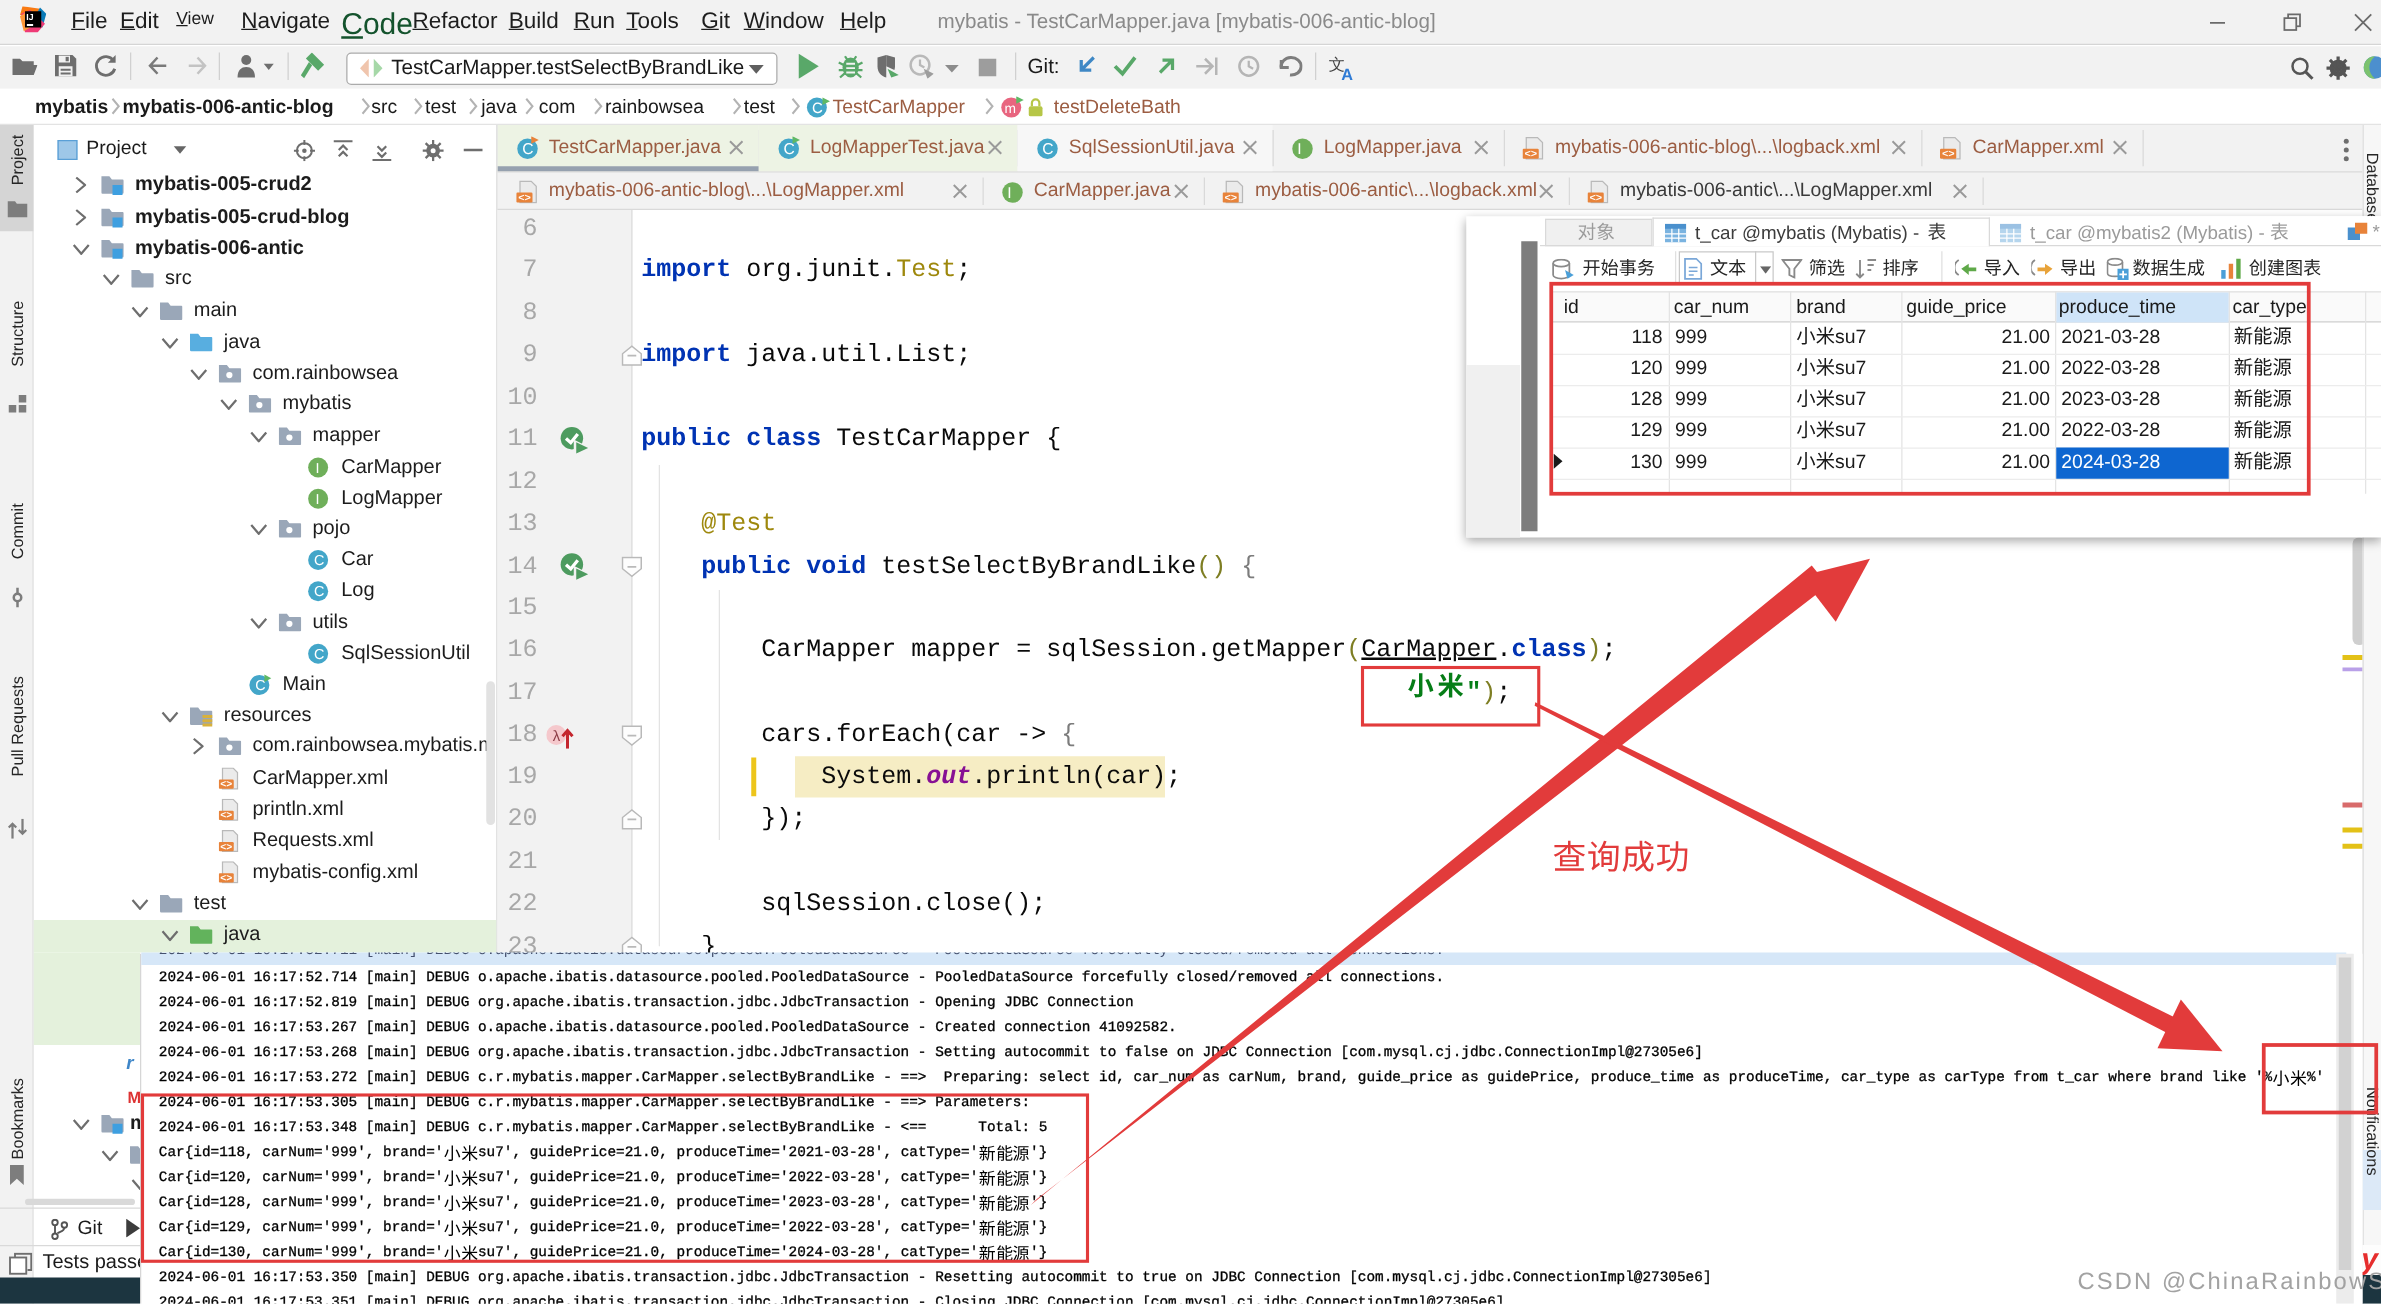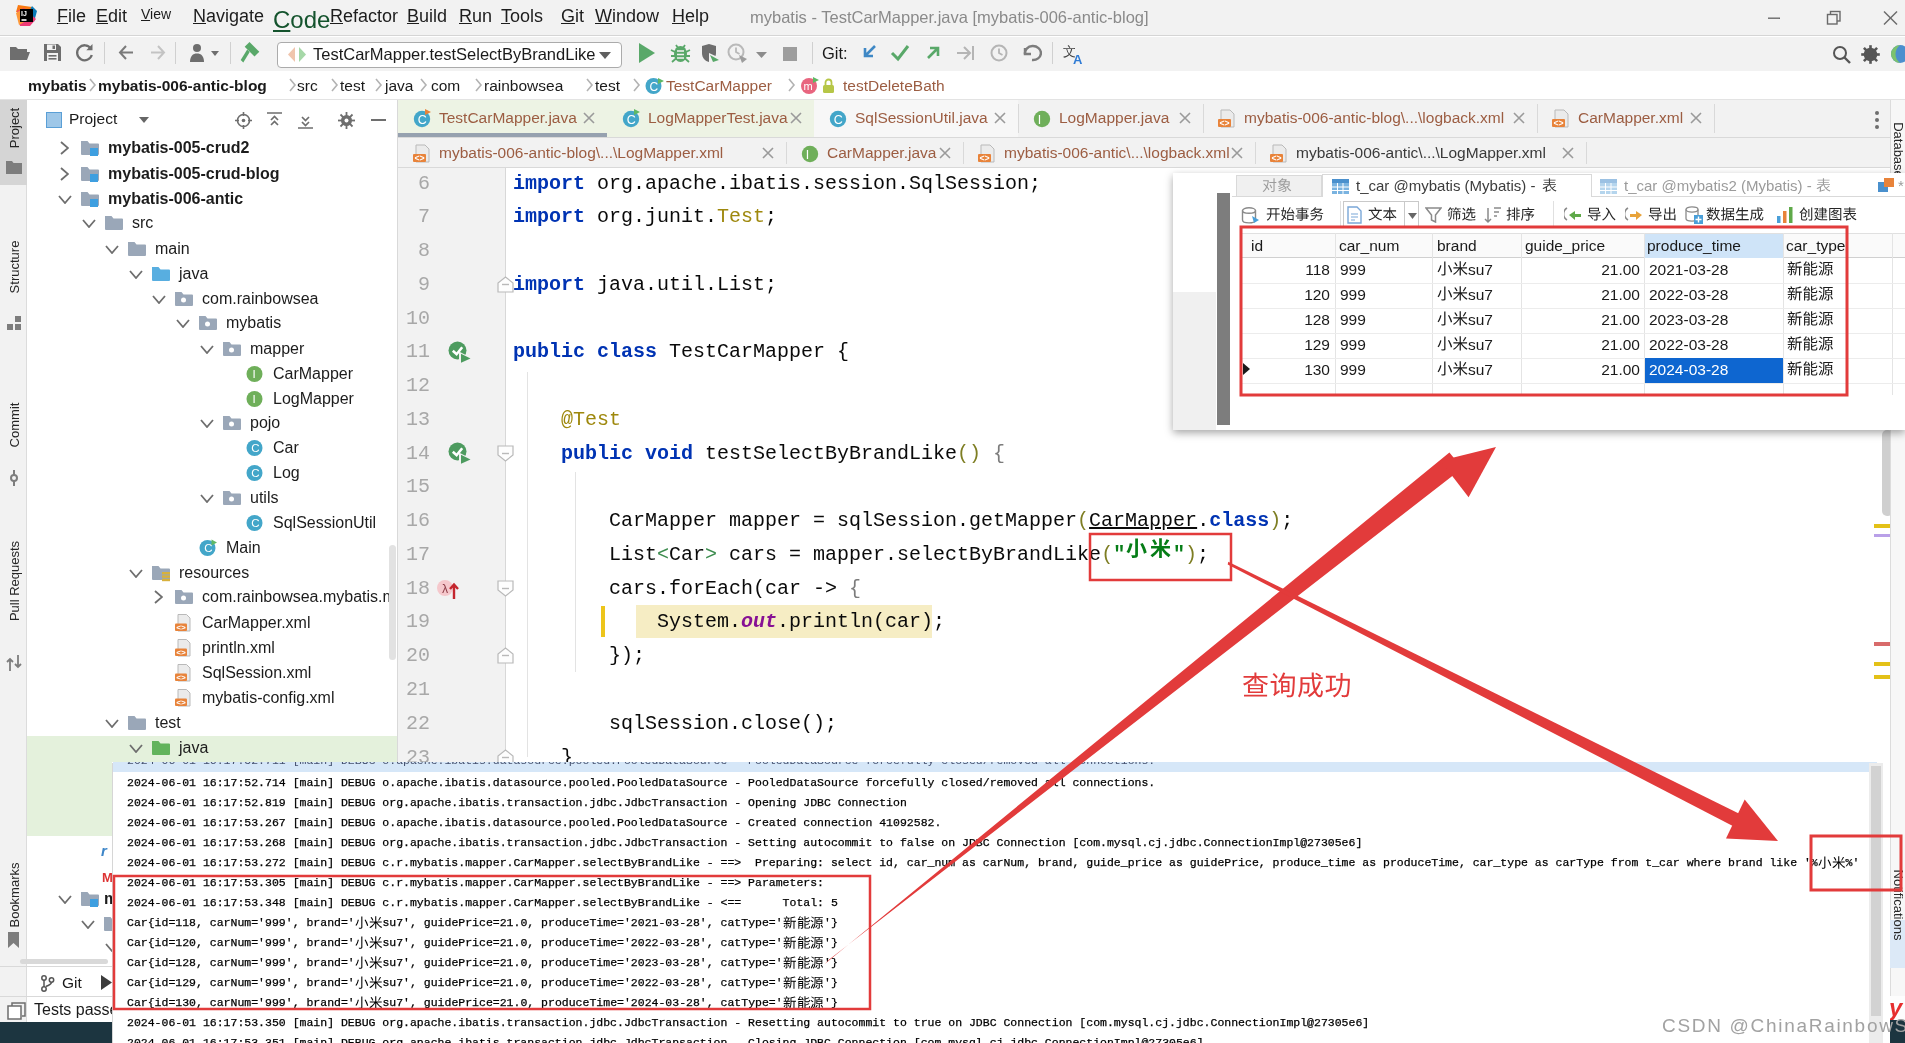--- a/index.html
+++ b/index.html
@@ -507,21 +507,21 @@
       <path d="M3 0.5 h8.5 l3.5 3.5 v13 H3 Z" fill="#ebebeb" stroke="#b9b9b9"></path>
       <rect x="0" y="9.5" width="12" height="7.5" rx="1" fill="#e8833a"></rect>
       <text x="1.2" y="15.8" font-size="8" font-weight="bold" fill="#fff" font-family="Liberation Mono">&lt;&gt;</text>
     </svg>
 <div class="abs nw" style="left:202px;top:639px;font-size:16px;color:#1c1c1c;font-weight:normal">println.xml</div>
 <svg class="abs" style="left:175px;top:664px" width="17" height="18" viewBox="0 0 17 18">
       <path d="M3 0.5 h8.5 l3.5 3.5 v13 H3 Z" fill="#ebebeb" stroke="#b9b9b9"></path>
       <rect x="0" y="9.5" width="12" height="7.5" rx="1" fill="#e8833a"></rect>
       <text x="1.2" y="15.8" font-size="8" font-weight="bold" fill="#fff" font-family="Liberation Mono">&lt;&gt;</text>
     </svg>
-<div class="abs nw" style="left:202px;top:664px;font-size:16px;color:#1c1c1c;font-weight:normal">SqlSession.xml</div>
+<div class="abs nw" style="left:202px;top:664px;font-size:16px;color:#1c1c1c;font-weight:normal">Requests.xml</div>
 <svg class="abs" style="left:175px;top:689px" width="17" height="18" viewBox="0 0 17 18">
       <path d="M3 0.5 h8.5 l3.5 3.5 v13 H3 Z" fill="#ebebeb" stroke="#b9b9b9"></path>
       <rect x="0" y="9.5" width="12" height="7.5" rx="1" fill="#e8833a"></rect>
       <text x="1.2" y="15.8" font-size="8" font-weight="bold" fill="#fff" font-family="Liberation Mono">&lt;&gt;</text>
     </svg>
 <div class="abs nw" style="left:202px;top:689px;font-size:16px;color:#1c1c1c;font-weight:normal">mybatis-config.xml</div>
 <svg class="abs" style="left:105px;top:719px" width="14" height="9" viewBox="0 0 14 9">
       <path d="M1 1 L7 8 L13 1" stroke="#6e6e6e" stroke-width="1.8" fill="none"></path>
     </svg>
 <svg class="abs" style="left:128px;top:714px" width="18" height="18" viewBox="0 0 18 18">
@@ -638,28 +638,26 @@
 <svg class="abs" style="left:497px;top:647.2px" width="17" height="17" viewBox="0 0 17 17">
       <path d="M1 16 H16 V7 L8.5 1 L1 7 Z" fill="#fdfdfd" stroke="#b9b9b9" stroke-width="1.2"></path>
       <path d="M5 8.5 H12" stroke="#b9b9b9" stroke-width="1.4"></path>
     </svg>
 <svg class="abs" style="left:497px;top:748.5px" width="17" height="17" viewBox="0 0 17 17">
       <path d="M1 16 H16 V7 L8.5 1 L1 7 Z" fill="#fdfdfd" stroke="#b9b9b9" stroke-width="1.2"></path>
       <path d="M5 8.5 H12" stroke="#b9b9b9" stroke-width="1.4"></path>
     </svg>
 <div class="abs" style="left:636px;top:605.4px;width:296px;height:33px;background:#f6edc4"></div>
 <div class="abs" style="left:601px;top:606.4px;width:4px;height:31px;background:#edc51b"></div>
-<div class="abs mono nw" style="left:513.0px;top:171.5px;font-size:20px"><span style="color:#0033B3;font-weight:bold">import</span><span style="color:#0a0a0a"> org.apache.ibatis.session.SqlSession;</span></div>
 <div class="abs mono nw" style="left:513.0px;top:205.3px;font-size:20px"><span style="color:#0033B3;font-weight:bold">import</span><span style="color:#0a0a0a"> org.junit.</span><span style="color:#9E880D">Test</span><span style="color:#0a0a0a">;</span></div>
 <div class="abs mono nw" style="left:513.0px;top:272.8px;font-size:20px"><span style="color:#0033B3;font-weight:bold">import</span><span style="color:#0a0a0a"> java.util.List;</span></div>
 <div class="abs mono nw" style="left:513.0px;top:340.3px;font-size:20px"><span style="color:#0033B3;font-weight:bold">public class </span><span style="color:#0a0a0a">TestCarMapper </span><span style="color:#0a0a0a">{</span></div>
 <div class="abs mono nw" style="left:561.0px;top:407.9px;font-size:20px"><span style="color:#9E880D">@Test</span></div>
 <div class="abs mono nw" style="left:561.0px;top:441.6px;font-size:20px"><span style="color:#0033B3;font-weight:bold">public void </span><span style="color:#0a0a0a">testSelectByBrandLike</span><span style="color:#7e7e23">()</span><span style="color:#7c7c7c"> {</span></div>
 <div class="abs mono nw" style="left:609.0px;top:509.1px;font-size:20px"><span style="color:#0a0a0a">CarMapper mapper = sqlSession.getMapper</span><span style="color:#7e7e23">(</span><span style="color:#0a0a0a;text-decoration:underline">CarMapper</span><span style="color:#0a0a0a">.</span><span style="color:#0033B3;font-weight:bold">class</span><span style="color:#7e7e23">)</span><span style="color:#0a0a0a">;</span></div>
-<div class="abs mono nw" style="left:609.0px;top:542.9px;font-size:20px"><span style="color:#0a0a0a">List</span><span style="color:#3C8C4E">&lt;</span><span style="color:#0a0a0a">Car</span><span style="color:#3C8C4E">&gt;</span><span style="color:#0a0a0a"> cars = mapper.selectByBrandLike</span><span style="color:#7e7e23">(</span><span style="color:#067D17;font-weight:bold">"</span></div>
 <div style="position:absolute;left:1126.0px;top:538.4px;width:50px;height:25px">
       <svg width="48.0" height="24.1" viewBox="0 0 48.0 24.1" style="position:absolute;left:0;top:0;overflow:visible;fill:#067D17">
         <path transform="matrix(0.02100,0,0,-0.02100,0.00,18.06)" d="M438 836V61C438 41 430 34 408 34C386 33 312 33 246 36C265 3 287 -54 294 -88C391 -89 460 -85 507 -66C552 -46 569 -13 569 61V836ZM678 573C758 426 834 237 854 115L986 167C960 293 878 475 796 617ZM176 606C155 475 103 300 22 198C55 184 110 156 140 135C224 246 278 433 312 583Z"></path>
         <path transform="matrix(0.02100,0,0,-0.02100,24.00,18.06)" d="M784 806C753 727 697 623 650 557L755 510C804 571 866 666 918 754ZM97 754C149 680 203 582 221 519L340 572C318 638 261 731 206 801ZM435 849V475H50V354H353C273 232 146 112 24 44C52 19 92 -27 113 -57C231 20 347 140 435 274V-90H564V277C654 146 771 25 887 -53C909 -20 950 28 979 52C858 119 731 235 648 354H950V475H564V849Z"></path>
       </svg>
     </div>
 <div class="abs mono nw" style="left:1173.0px;top:542.9px;font-size:20px"><span style="color:#067D17;font-weight:bold">"</span><span style="color:#7e7e23">)</span><span style="color:#0a0a0a">;</span></div>
 <div class="abs mono nw" style="left:609.0px;top:576.7px;font-size:20px"><span style="color:#0a0a0a">cars.forEach(car -&gt; </span><span style="color:#7c7c7c">{</span></div>
 <div class="abs mono nw" style="left:657.0px;top:610.4px;font-size:20px"><span style="color:#0a0a0a">System.</span><span style="color:#871094;font-weight:bold;font-style:italic">out</span><span style="color:#0a0a0a">.println(car);</span></div>
 <div class="abs mono nw" style="left:609.0px;top:644.2px;font-size:20px"><span style="color:#0a0a0a">});</span></div>

